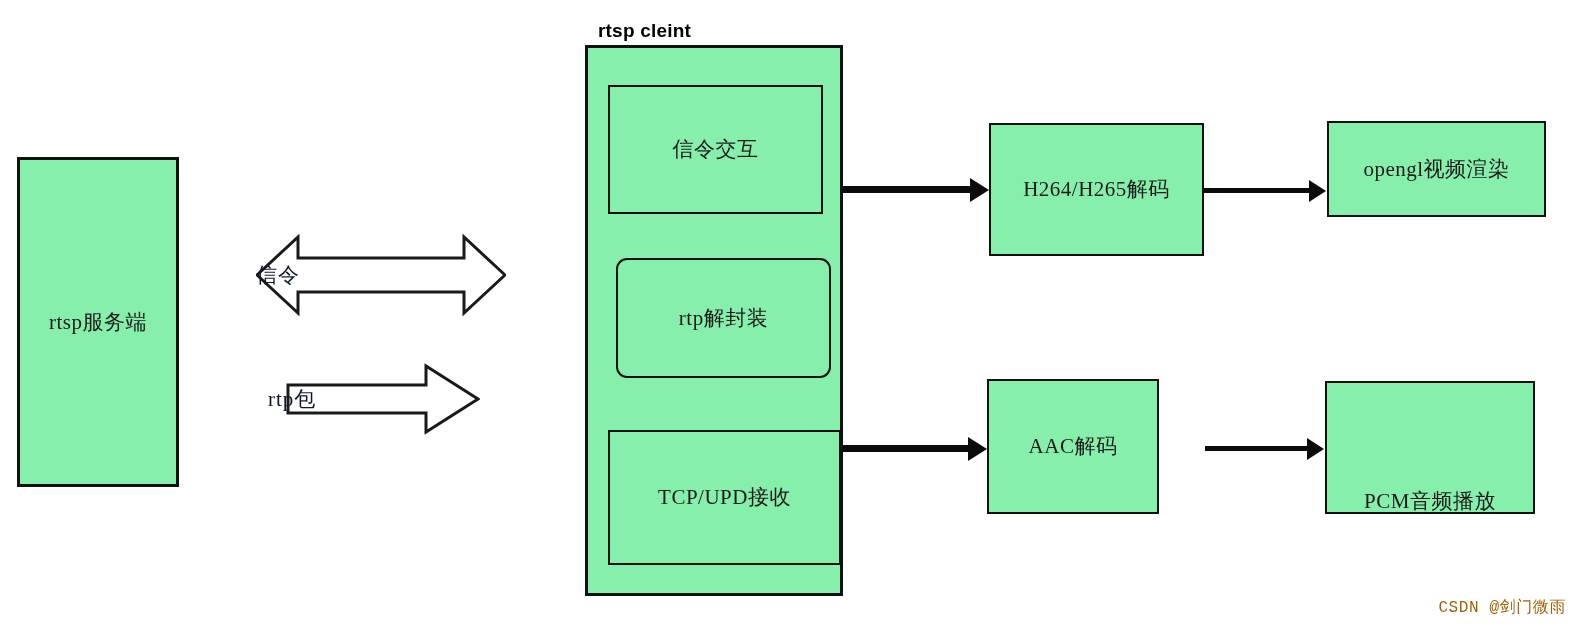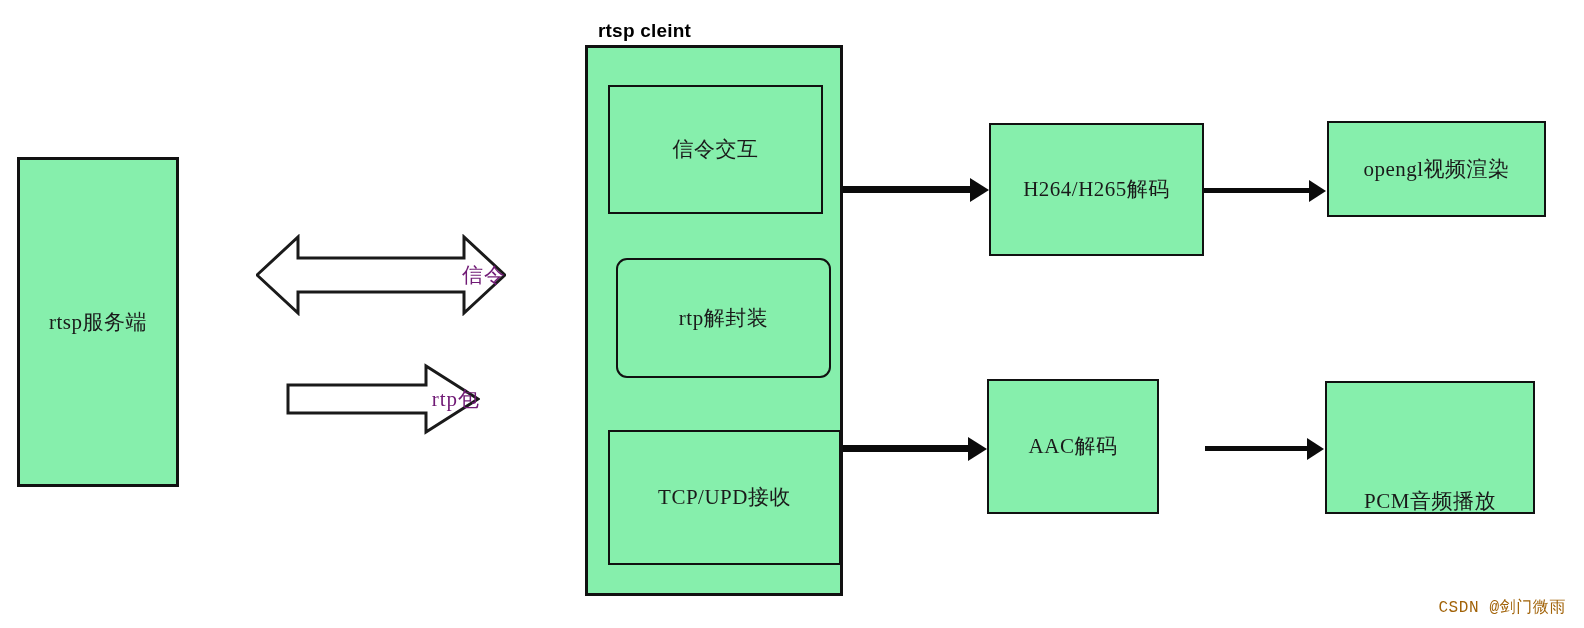--- a/index.html
+++ b/index.html
@@ -111,24 +111,24 @@
   .block-arrow {
     position: absolute;
   }
   .block-arrow svg { display: block; }
   .block-arrow .ba-text {
     position: absolute;
     left: 0;
     right: 0;
     top: 50%;
     transform: translateY(-50%);
-    text-align: right;
+    text-align: left;
     font-family: "Liberation Serif", serif;
     font-size: 21px;
-    color: #701a75;
+    color: #0f172a;
     letter-spacing: 1px;
     white-space: nowrap;
     pointer-events: none;
   }
   #arrow-signaling { left: 256px; top: 234px; width: 250px; height: 82px; }
   #arrow-rtp       { left: 286px; top: 363px; width: 194px; height: 72px; }
   #arrow-rtp .ba-text { left: -18px; }
 
   
   #watermark {

